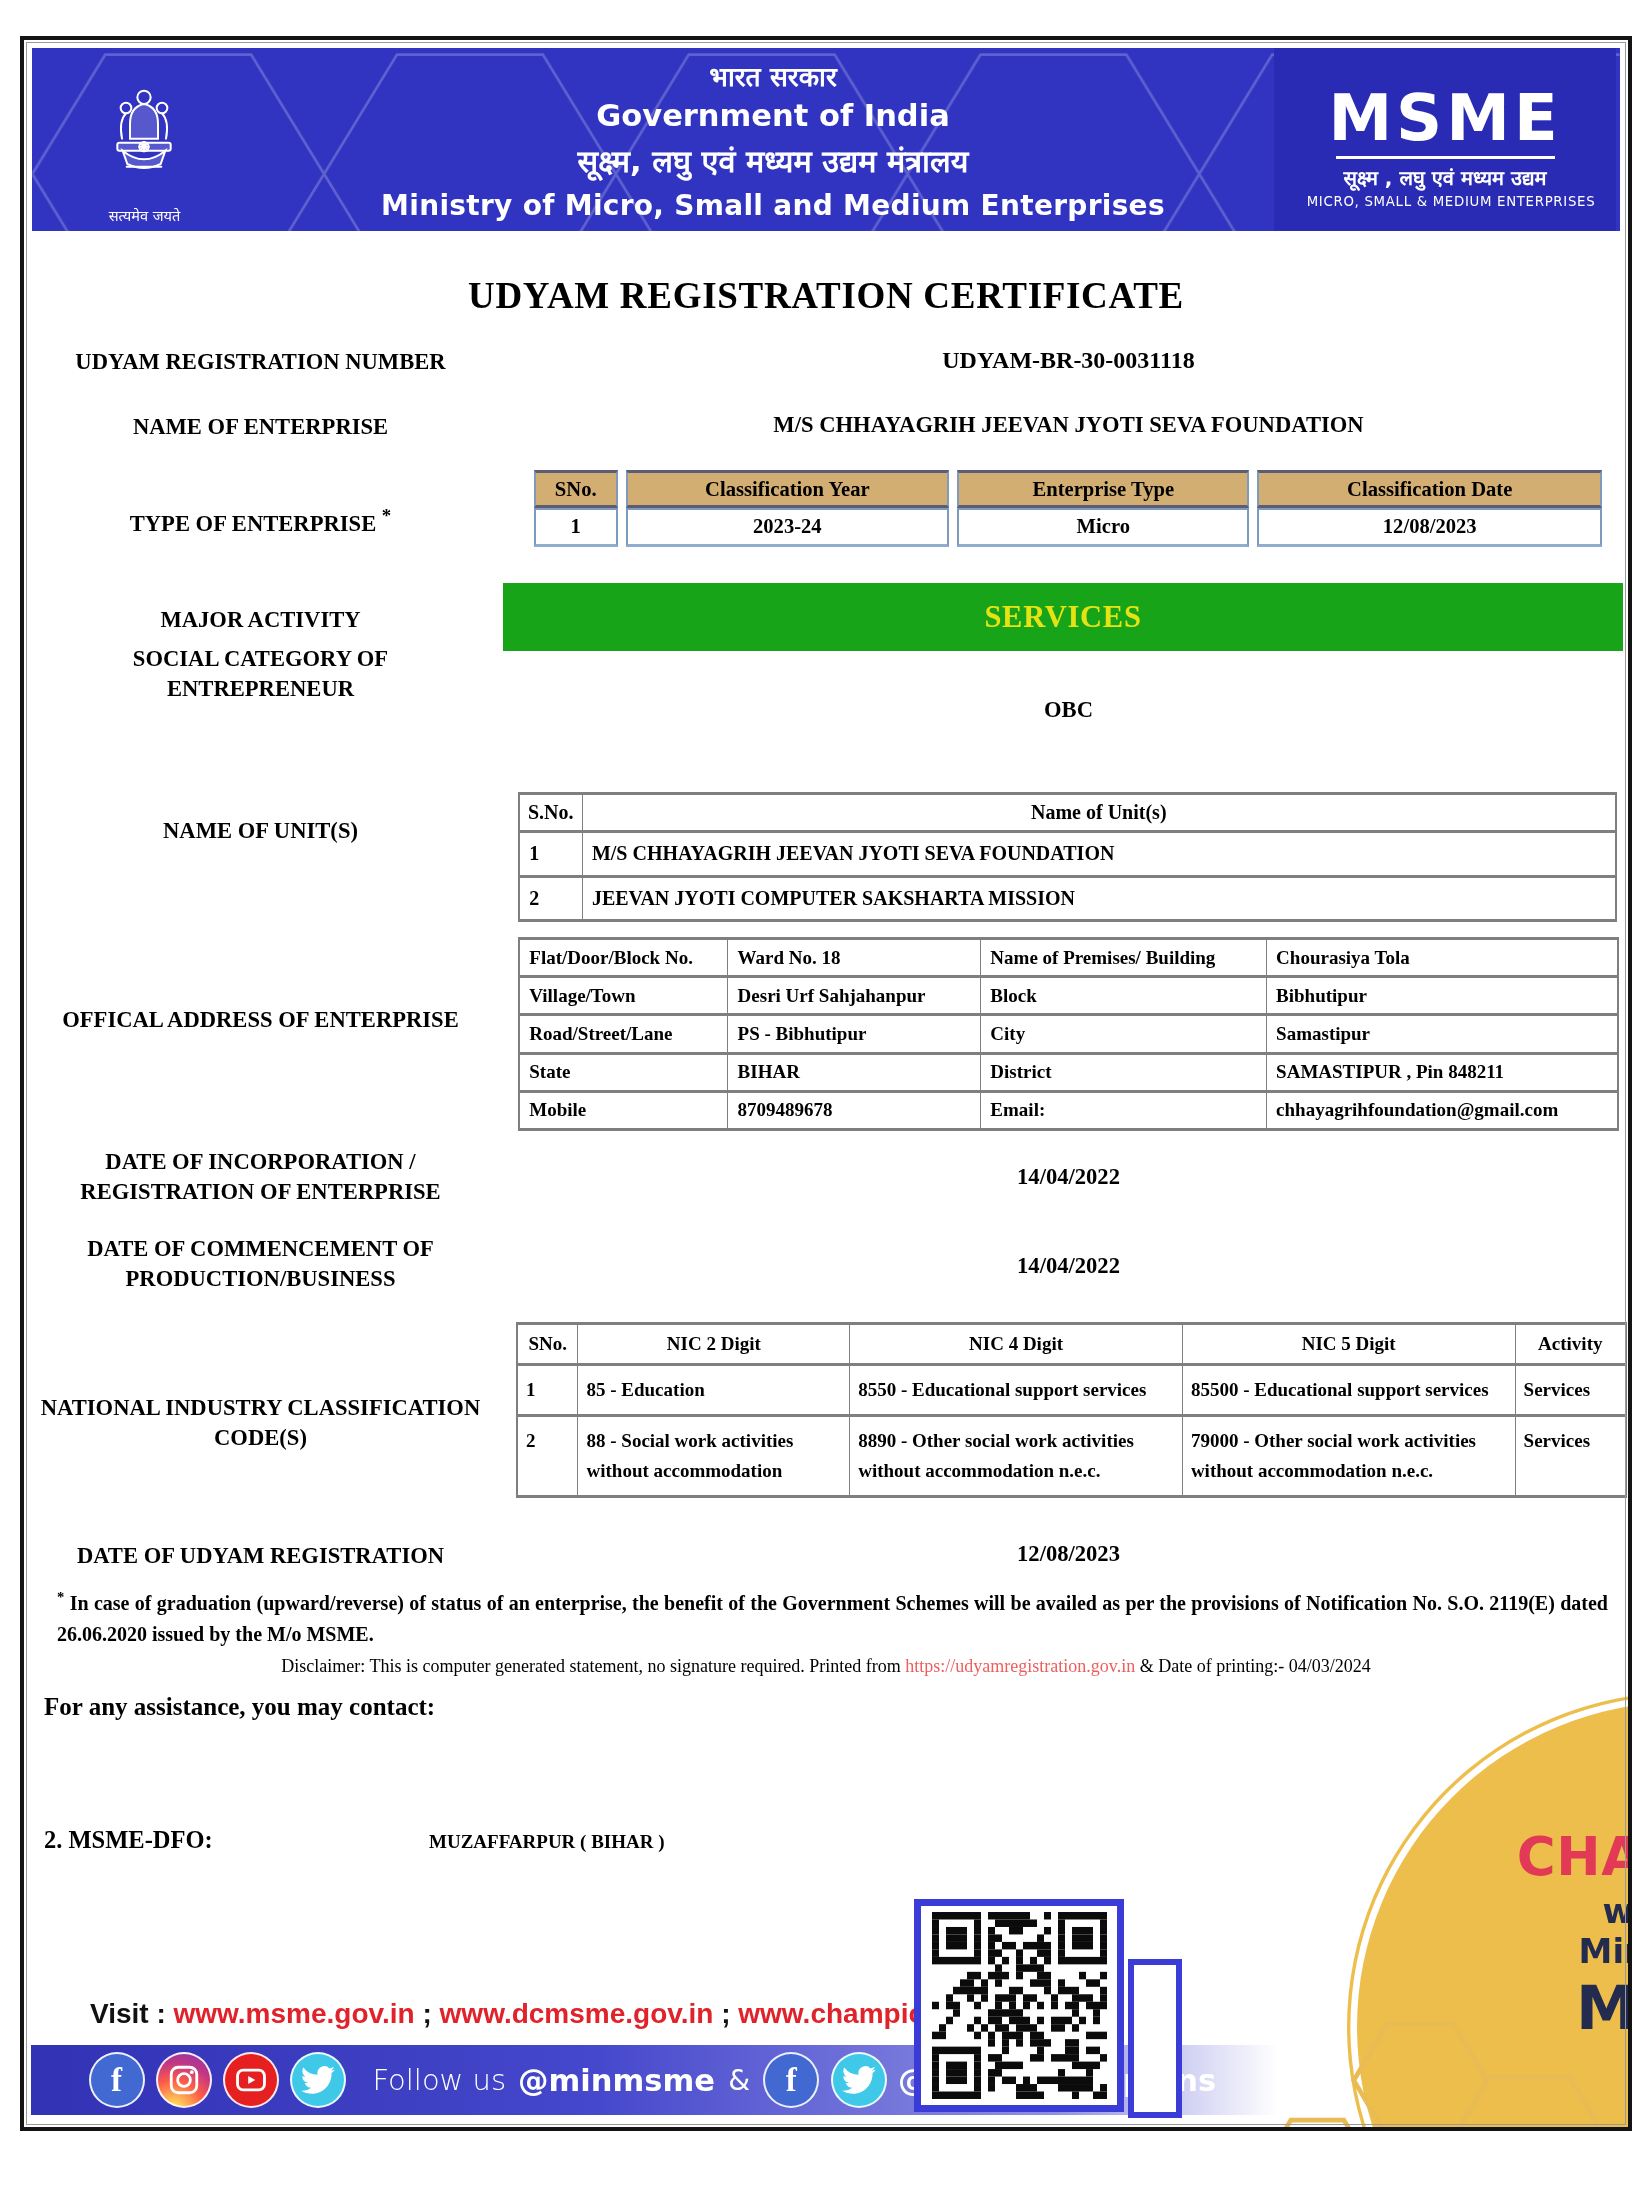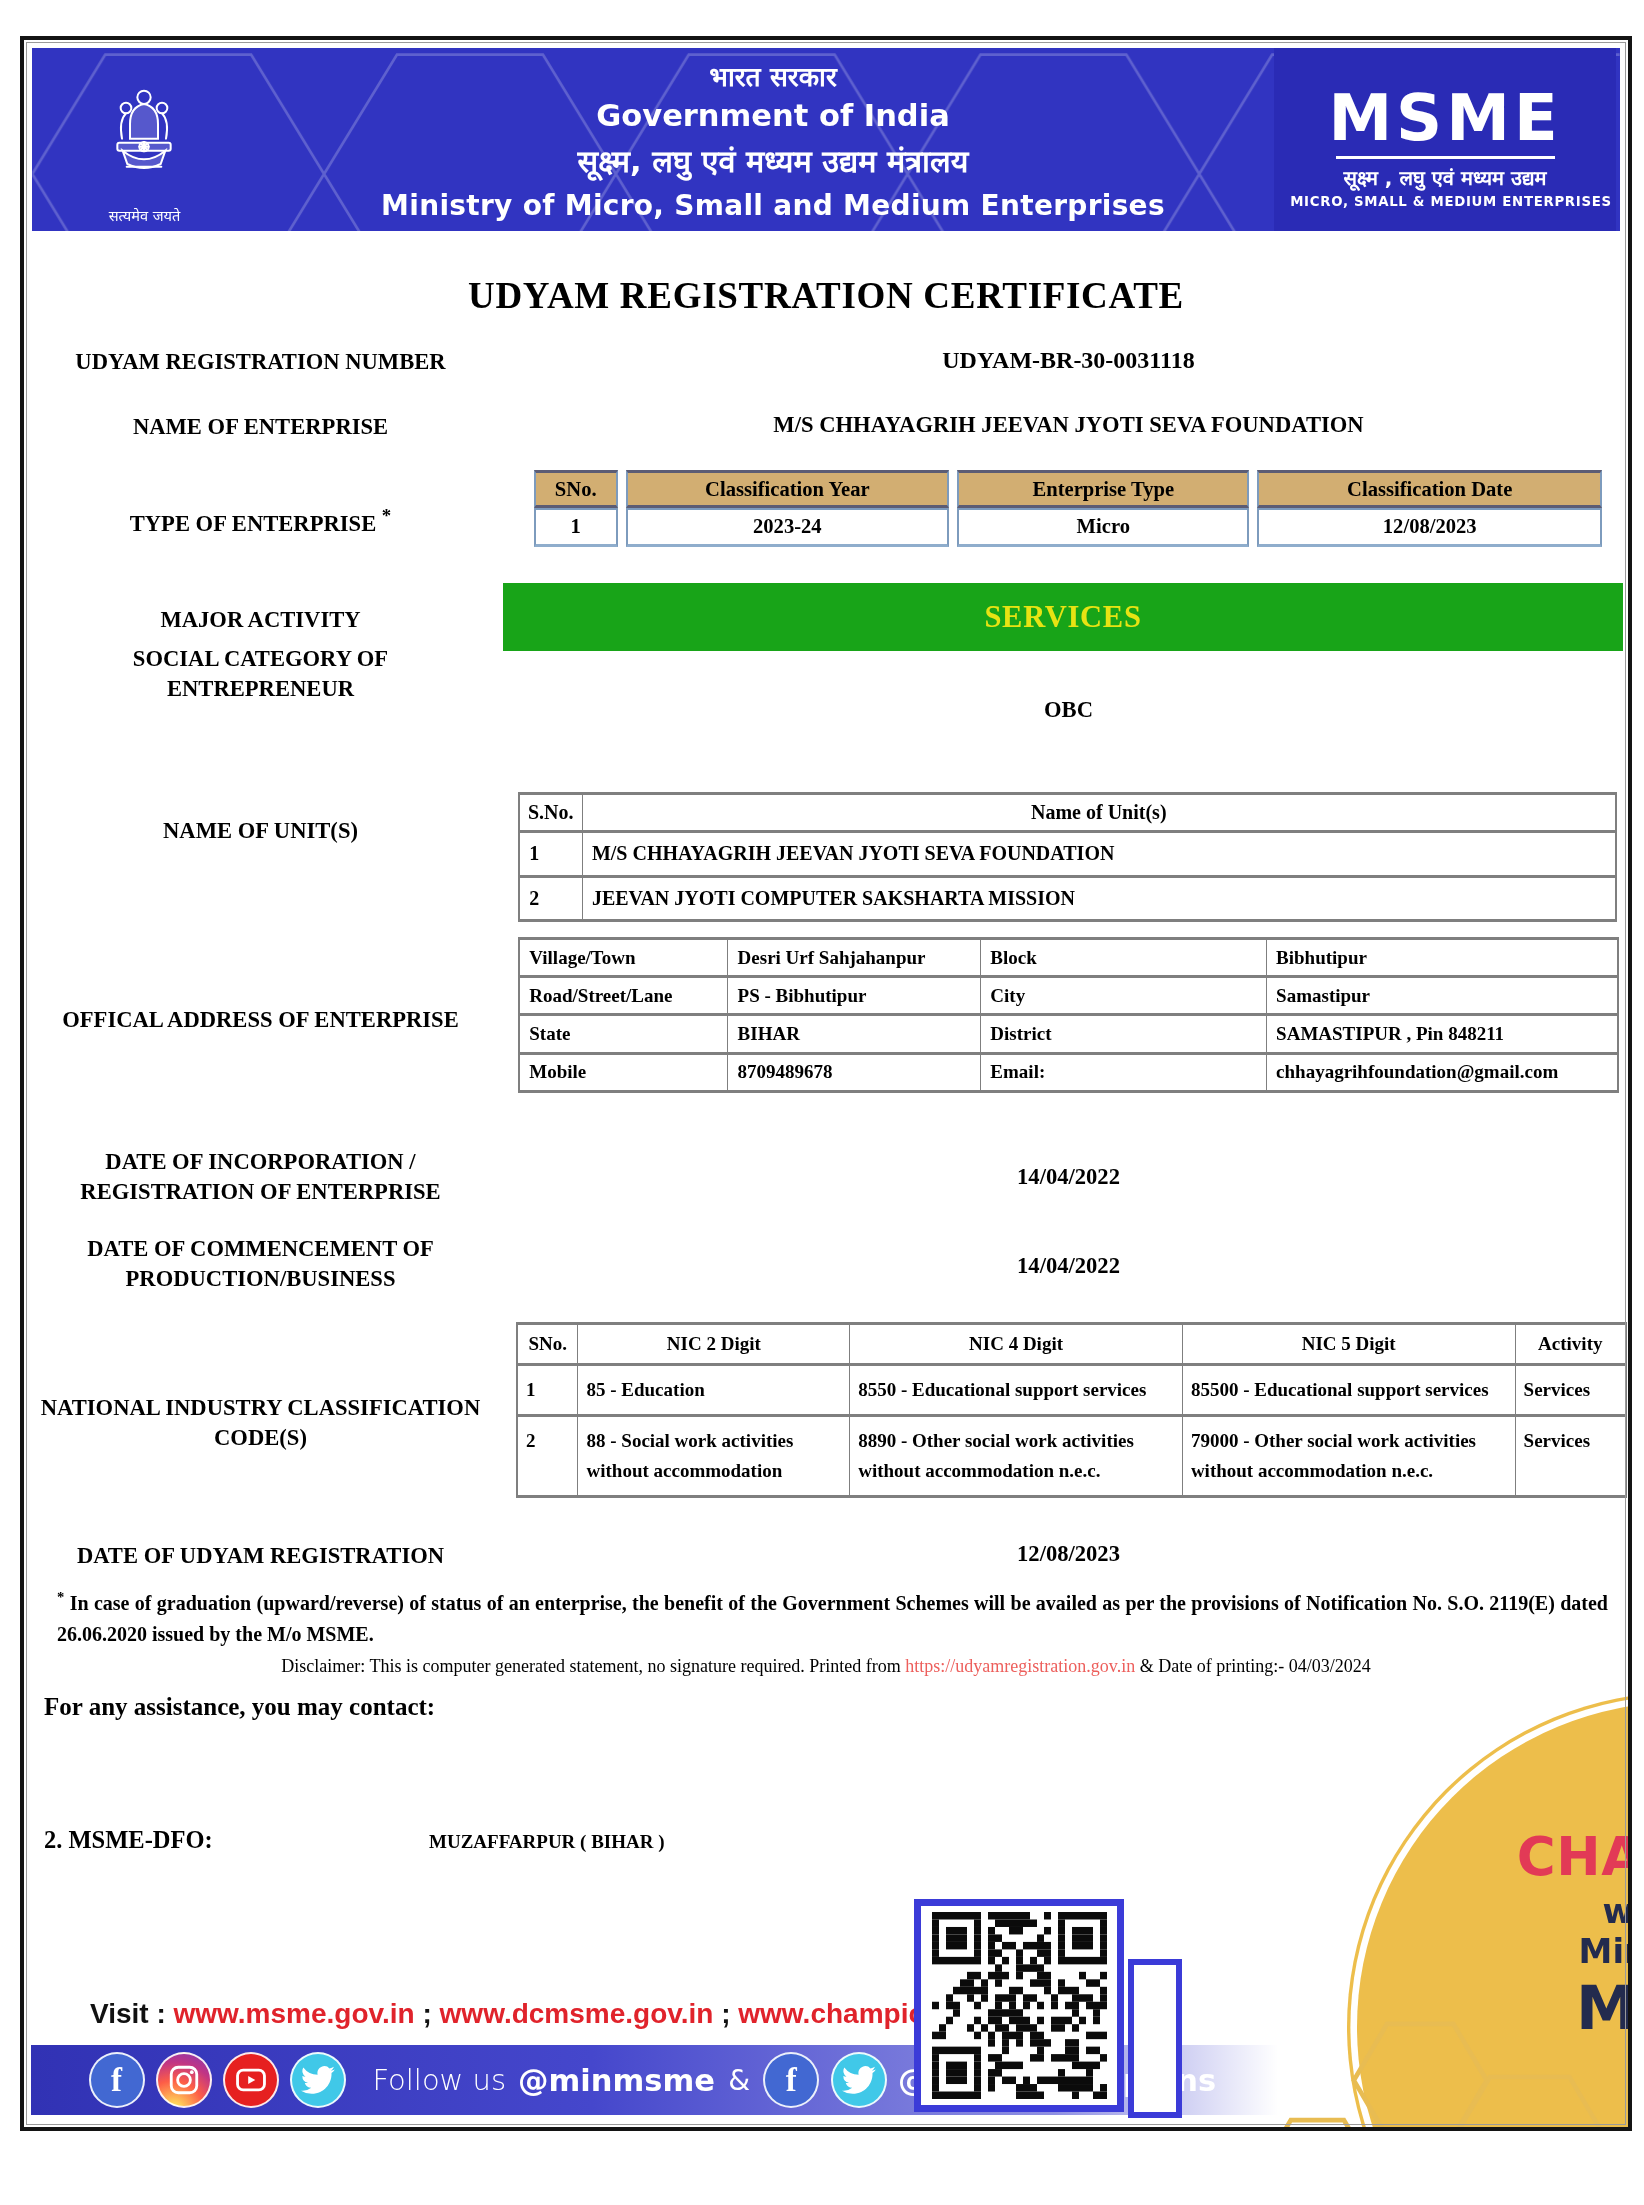--- a/index.html
+++ b/index.html
@@ -20,21 +20,21 @@
   .bc-l1{font-size:26.5px;font-weight:bold;line-height:1.3;}
   .bc-l2{font-size:30.5px;font-weight:bold;line-height:1.45;}
   .bc-l3{font-size:30.5px;font-weight:bold;line-height:1.5;}
   .bc-l4{font-size:28px;font-weight:bold;line-height:1.55;letter-spacing:0.3px;}
   .msme-box{position:absolute;right:4px;top:-4px;width:342px;height:207px;background:#2A2BB5;
         display:flex;flex-direction:column;align-items:center;justify-content:center;
         font-family:"DejaVu Sans","Liberation Sans",sans-serif;color:#fff;z-index:2;}
   .msme-word{font-size:64px;font-weight:900;letter-spacing:4px;line-height:1;}
   .msme-rule{width:219px;height:2.7px;background:#fff;margin:6.6px 0 5.3px 0;}
   .msme-hindi{font-size:20px;font-weight:bold;}
-  .msme-tag{font-size:13.3px;font-weight:bold;letter-spacing:0.7px;margin-top:2.7px;margin-left:12px;}
+  .msme-tag{font-size:13.3px;font-weight:normal;letter-spacing:0.7px;margin-top:2.7px;margin-left:12px;}
 
   
   .title{position:absolute;left:0;width:100%;top:234px;text-align:center;
          font-size:37px;font-weight:bold;letter-spacing:0.7px;}
   .lbl{position:absolute;left:16px;width:441px;text-align:center;font-weight:bold;font-size:22.6px;line-height:1.32;}
   .val{position:absolute;left:494px;width:1101px;text-align:center;font-weight:bold;font-size:22.6px;}
 
   
   table{font-weight:bold;}
   .type-tbl{position:absolute;left:502px;top:430px;width:1084px;border-collapse:separate;border-spacing:8px 0;}
@@ -220,20 +220,26 @@
 
     <div class="lbl" style="top:965px;">OFFICAL ADDRESS OF ENTERPRISE</div>
     <table class="gray addr-tbl">
       <colgroup>
           <col style="width:19%">
           <col style="width:23%">
           <col style="width:26%">
           <col style="width:32%">
         </colgroup>
       <tbody>
+        <tr>
+          <td>Flat/Door/Block No.</td>
+          <td>Ward No. 18</td>
+          <td>Name of Premises/ Building</td>
+          <td>Chourasiya Tola</td>
+        </tr>
         <tr>
           <td>Village/Town</td>
           <td>Desri Urf Sahjahanpur</td>
           <td>Block</td>
           <td>Bibhutipur</td>
         </tr>
         <tr>
           <td>Road/Street/Lane</td>
           <td>PS - Bibhutipur</td>
           <td>City</td>

